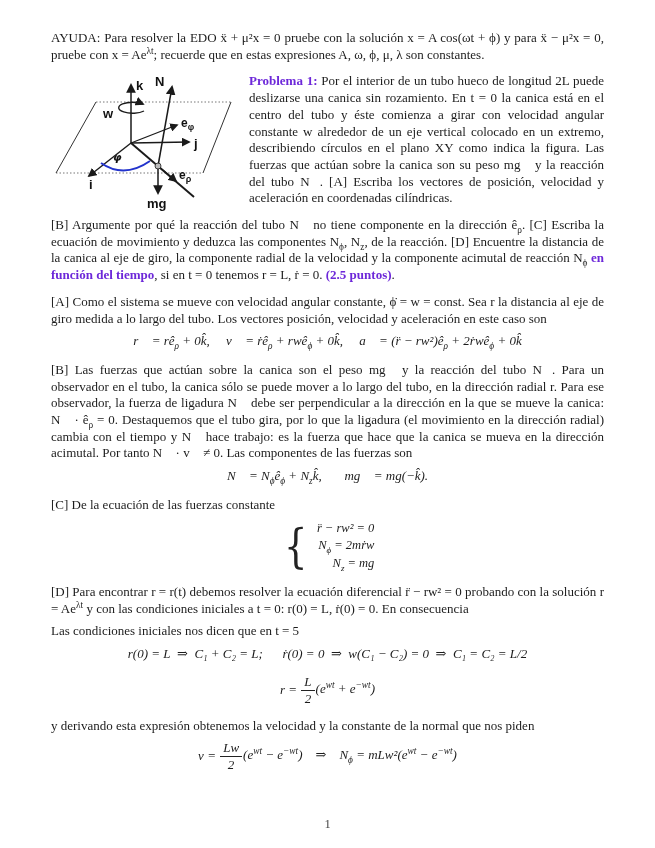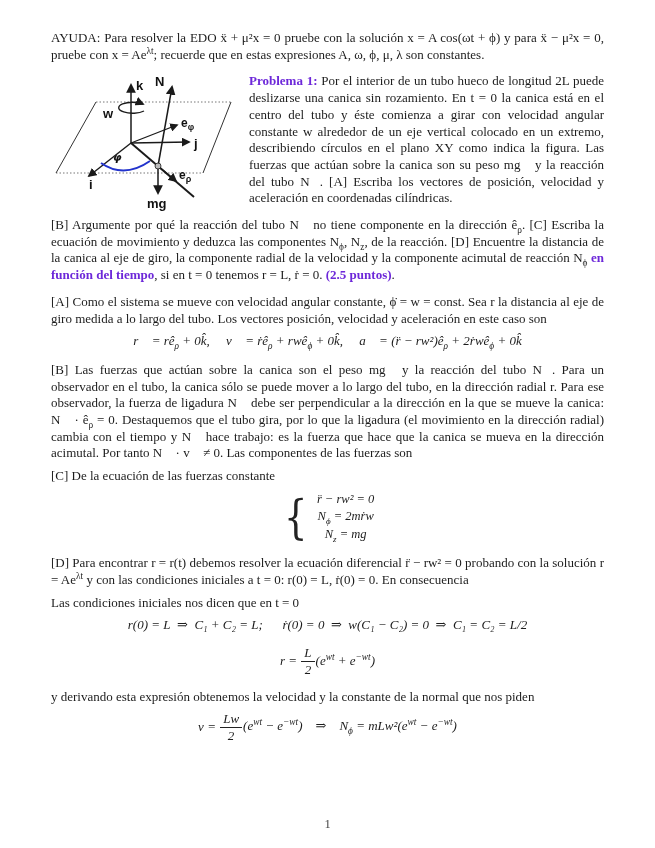--- a/index.html
+++ b/index.html
@@ -30,21 +30,21 @@
     width:186px;height:138px;
     margin:2px 12px 2px 0;
     padding:0;
   }
   .clearfix{clear:left;}
   .eq-system{
     display:flex;align-items:center;justify-content:center;
     gap:7px;font-style:italic;font-size:12.5px;
     margin:4px 0 12px 0;
   }
-  .cases{display:flex;flex-direction:column;text-align:center;line-height:1.4;}
+  .cases{display:flex;flex-direction:column;text-align:right;line-height:1.4;}
   .cases-brace{
     font-size:46px;font-weight:400;font-style:normal;
     font-family:"DejaVu Serif",serif;color:#222;
     line-height:1;transform:scaleX(.8);
   }
   .frac{
     display:inline-block;vertical-align:middle;
     text-align:center;line-height:1.08;
     margin:0 1px;
   }
@@ -112,34 +112,35 @@
       </svg>
     </figure>
     <p class="para"><b>Problema 1:</b><span> Por el interior de un tubo hueco de longitud 2L puede deslizarse una canica sin rozamiento. En t = 0 la canica está en el centro del tubo y éste comienza a girar con velocidad angular constante w alrededor de un eje vertical colocado en un extremo, describiendo círculos en el plano XY como indica la figura. Las fuerzas que actúan sobre la canica son su peso mg⃗ y la reacción del tubo N⃗. [A] Escriba los vectores de posición, velocidad y aceleración en coordenadas cilíndricas.</span></p>
     <p class="para clearfix">[B] Argumente por qué la reacción del tubo N⃗ no tiene componente en la dirección ê<sub>ρ</sub>. [C] Escriba la ecuación de movimiento y deduzca las componentes N<sub>ϕ</sub>, N<sub>z</sub>, de la reacción. [D] Encuentre la distancia de la canica al eje de giro, la componente radial de la velocidad y la componente acimutal de reacción N<sub>ϕ</sub> <b>en función del tiempo</b>, si en t = 0 tenemos r = L, ṙ = 0. <b>(2.5 puntos)</b>.</p>
   </div>
 
   <p class="para tight">[A] Como el sistema se mueve con velocidad angular constante, ϕ̇ = w = const. Sea r la distancia al eje de giro medida a lo largo del tubo. Los vectores posición, velocidad y aceleración en este caso son</p>
   <div class="eq">r⃗ = rê<sub>ρ</sub> + 0k̂,  v⃗ = ṙê<sub>ρ</sub> + rwê<sub>ϕ</sub> + 0k̂,  a⃗ = (r̈ − rw²)ê<sub>ρ</sub> + 2ṙwê<sub>ϕ</sub> + 0k̂</div>
 
   <p class="para tight">[B] Las fuerzas que actúan sobre la canica son el peso mg⃗ y la reacción del tubo N⃗. Para un observador en el tubo, la canica sólo se puede mover a lo largo del tubo, en la dirección radial r. Para ese observador, la fuerza de ligadura N⃗ debe ser perpendicular a la dirección en la que se mueve la canica: N⃗ · ê<sub>ρ</sub> = 0. Destaquemos que el tubo gira, por lo que la ligadura (el movimiento en la dirección radial) cambia con el tiempo y N⃗ hace trabajo: es la fuerza que hace que la canica se mueva en la dirección acimutal. Por tanto N⃗ · v⃗ ≠ 0. Las componentes de las fuerzas son</p>
+  <div class="eq">N⃗ = N<sub>ϕ</sub>ê<sub>ϕ</sub> + N<sub>z</sub>k̂,   mg⃗ = mg(−k̂).</div>
 
   <p class="para tight">[C] De la ecuación de las fuerzas constante</p>
   <div class="eq-system">
     <span class="cases-brace">{</span>
     <span class="cases">
       <span>r̈ − rw² = 0</span>
       <span>N<sub>ϕ</sub> = 2mṙw</span>
       <span>N<sub>z</sub> = mg</span>
     </span>
   </div>
 
   <p class="para tight">[D] Para encontrar r = r(t) debemos resolver la ecuación diferencial r̈ − rw² = 0 probando con la solución r = Ae<sup>λt</sup> y con las condiciones iniciales a t = 0: r(0) = L, ṙ(0) = 0. En consecuencia</p>
 
-  <p class="para tight">Las condiciones iniciales nos dicen que en t = 0</p>
+  <p class="para tight">Las condiciones iniciales nos dicen que en t = 5</p>
   <div class="eq">r(0) = L ⇒ C₁ + C₂ = L;  ṙ(0) = 0 ⇒ w(C₁ − C₂) = 0 ⇒ C₁ = C₂ = L/2</div>
 
   <div class="eq">
     <span>r = </span><span class="frac"><span class="num">L</span><span class="den">2</span></span><span>(e<sup>wt</sup> + e<sup>−wt</sup>)</span>
   </div>
 
   <p class="para tight">y derivando esta expresión obtenemos la velocidad y la constante de la normal que nos piden</p>
   <div class="eq">
     <span>v = </span><span class="frac"><span class="num">Lw</span><span class="den">2</span></span><span>(e<sup>wt</sup> − e<sup>−wt</sup>) ⇒ N<sub>ϕ</sub> = mLw²(e<sup>wt</sup> − e<sup>−wt</sup>)</span>
   </div>

